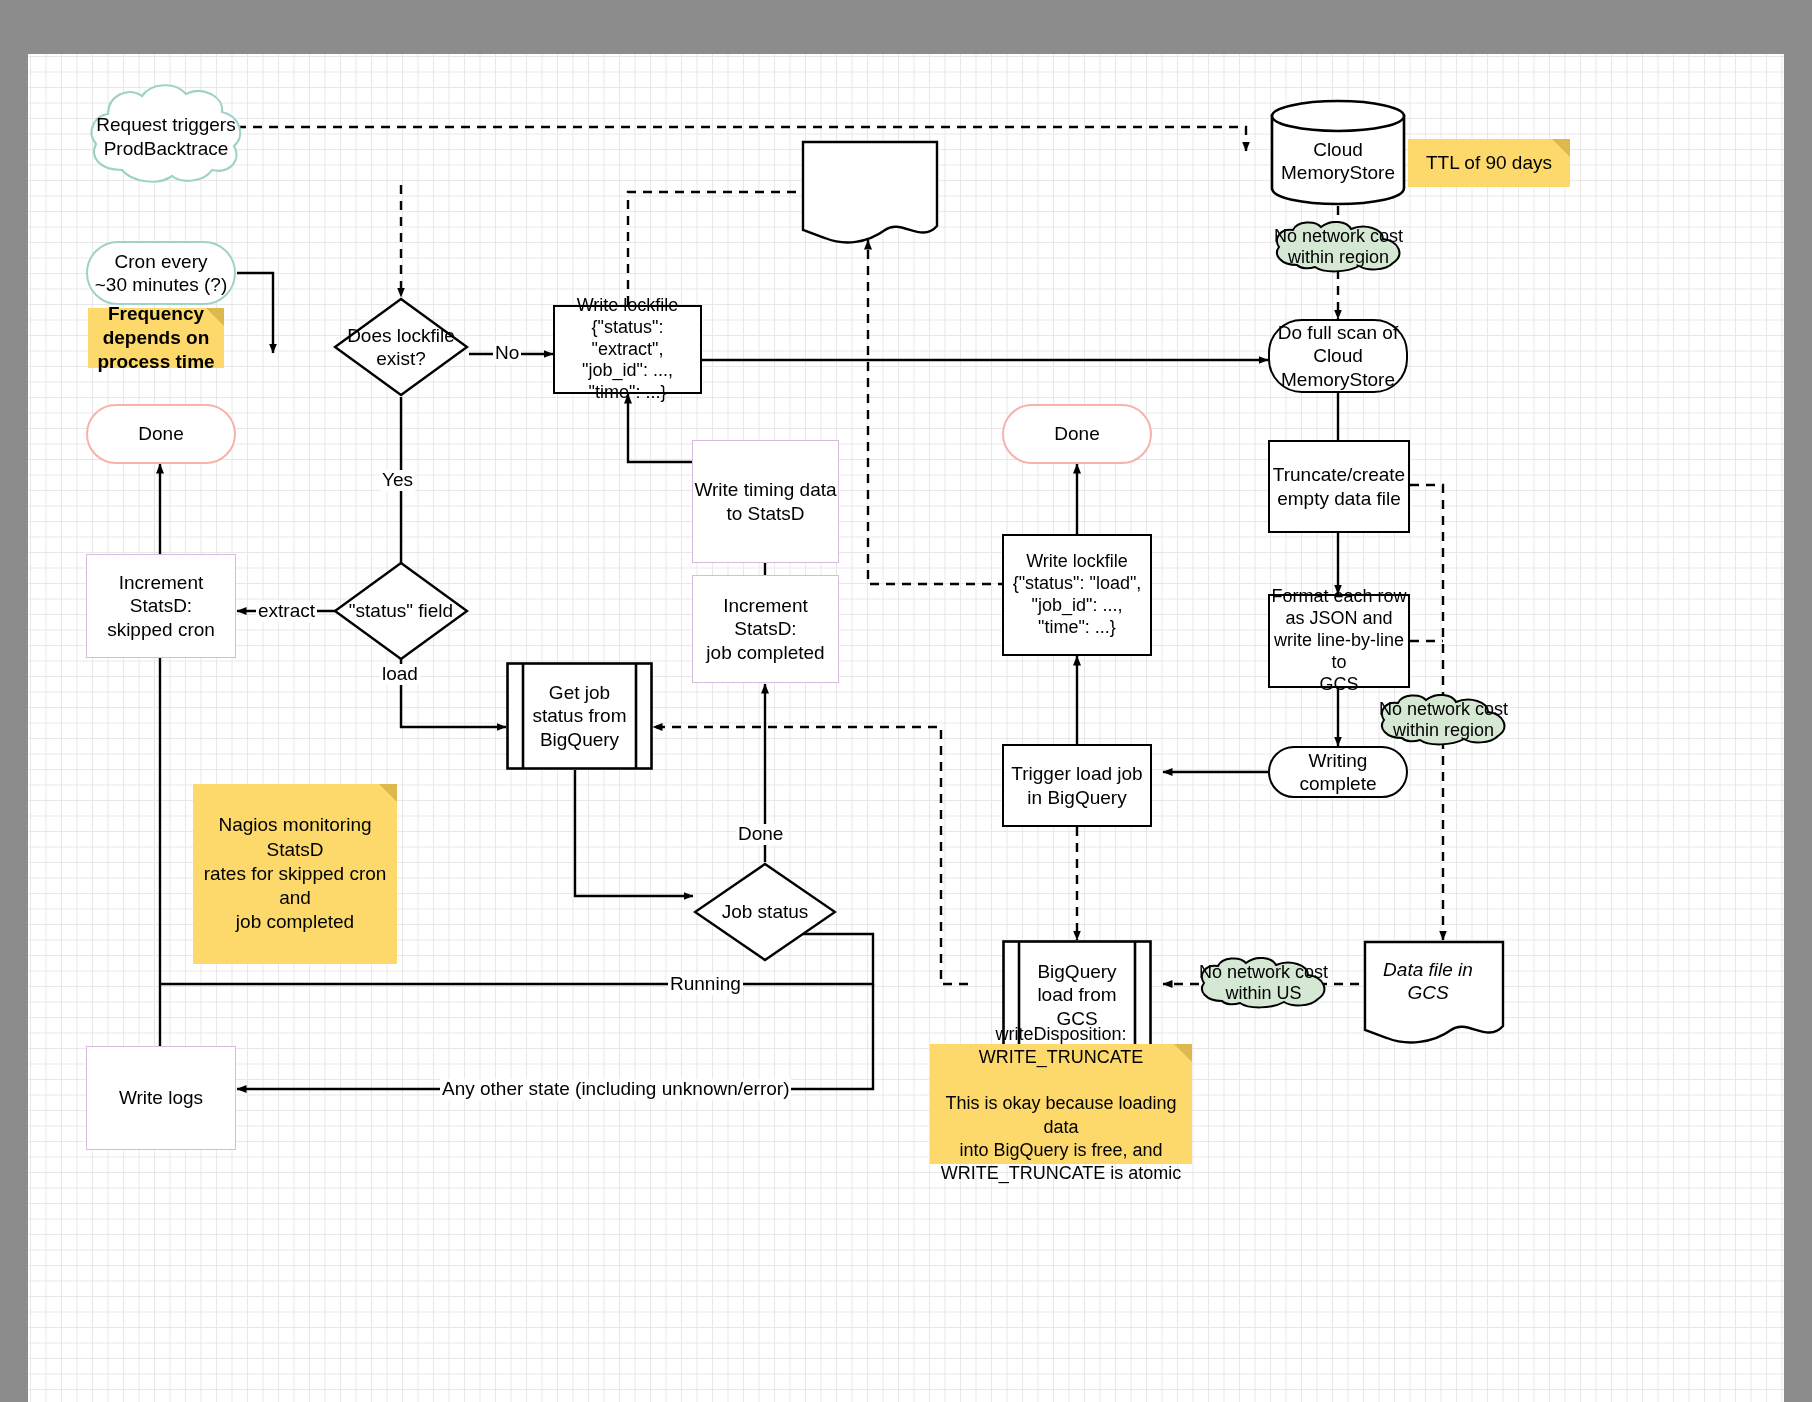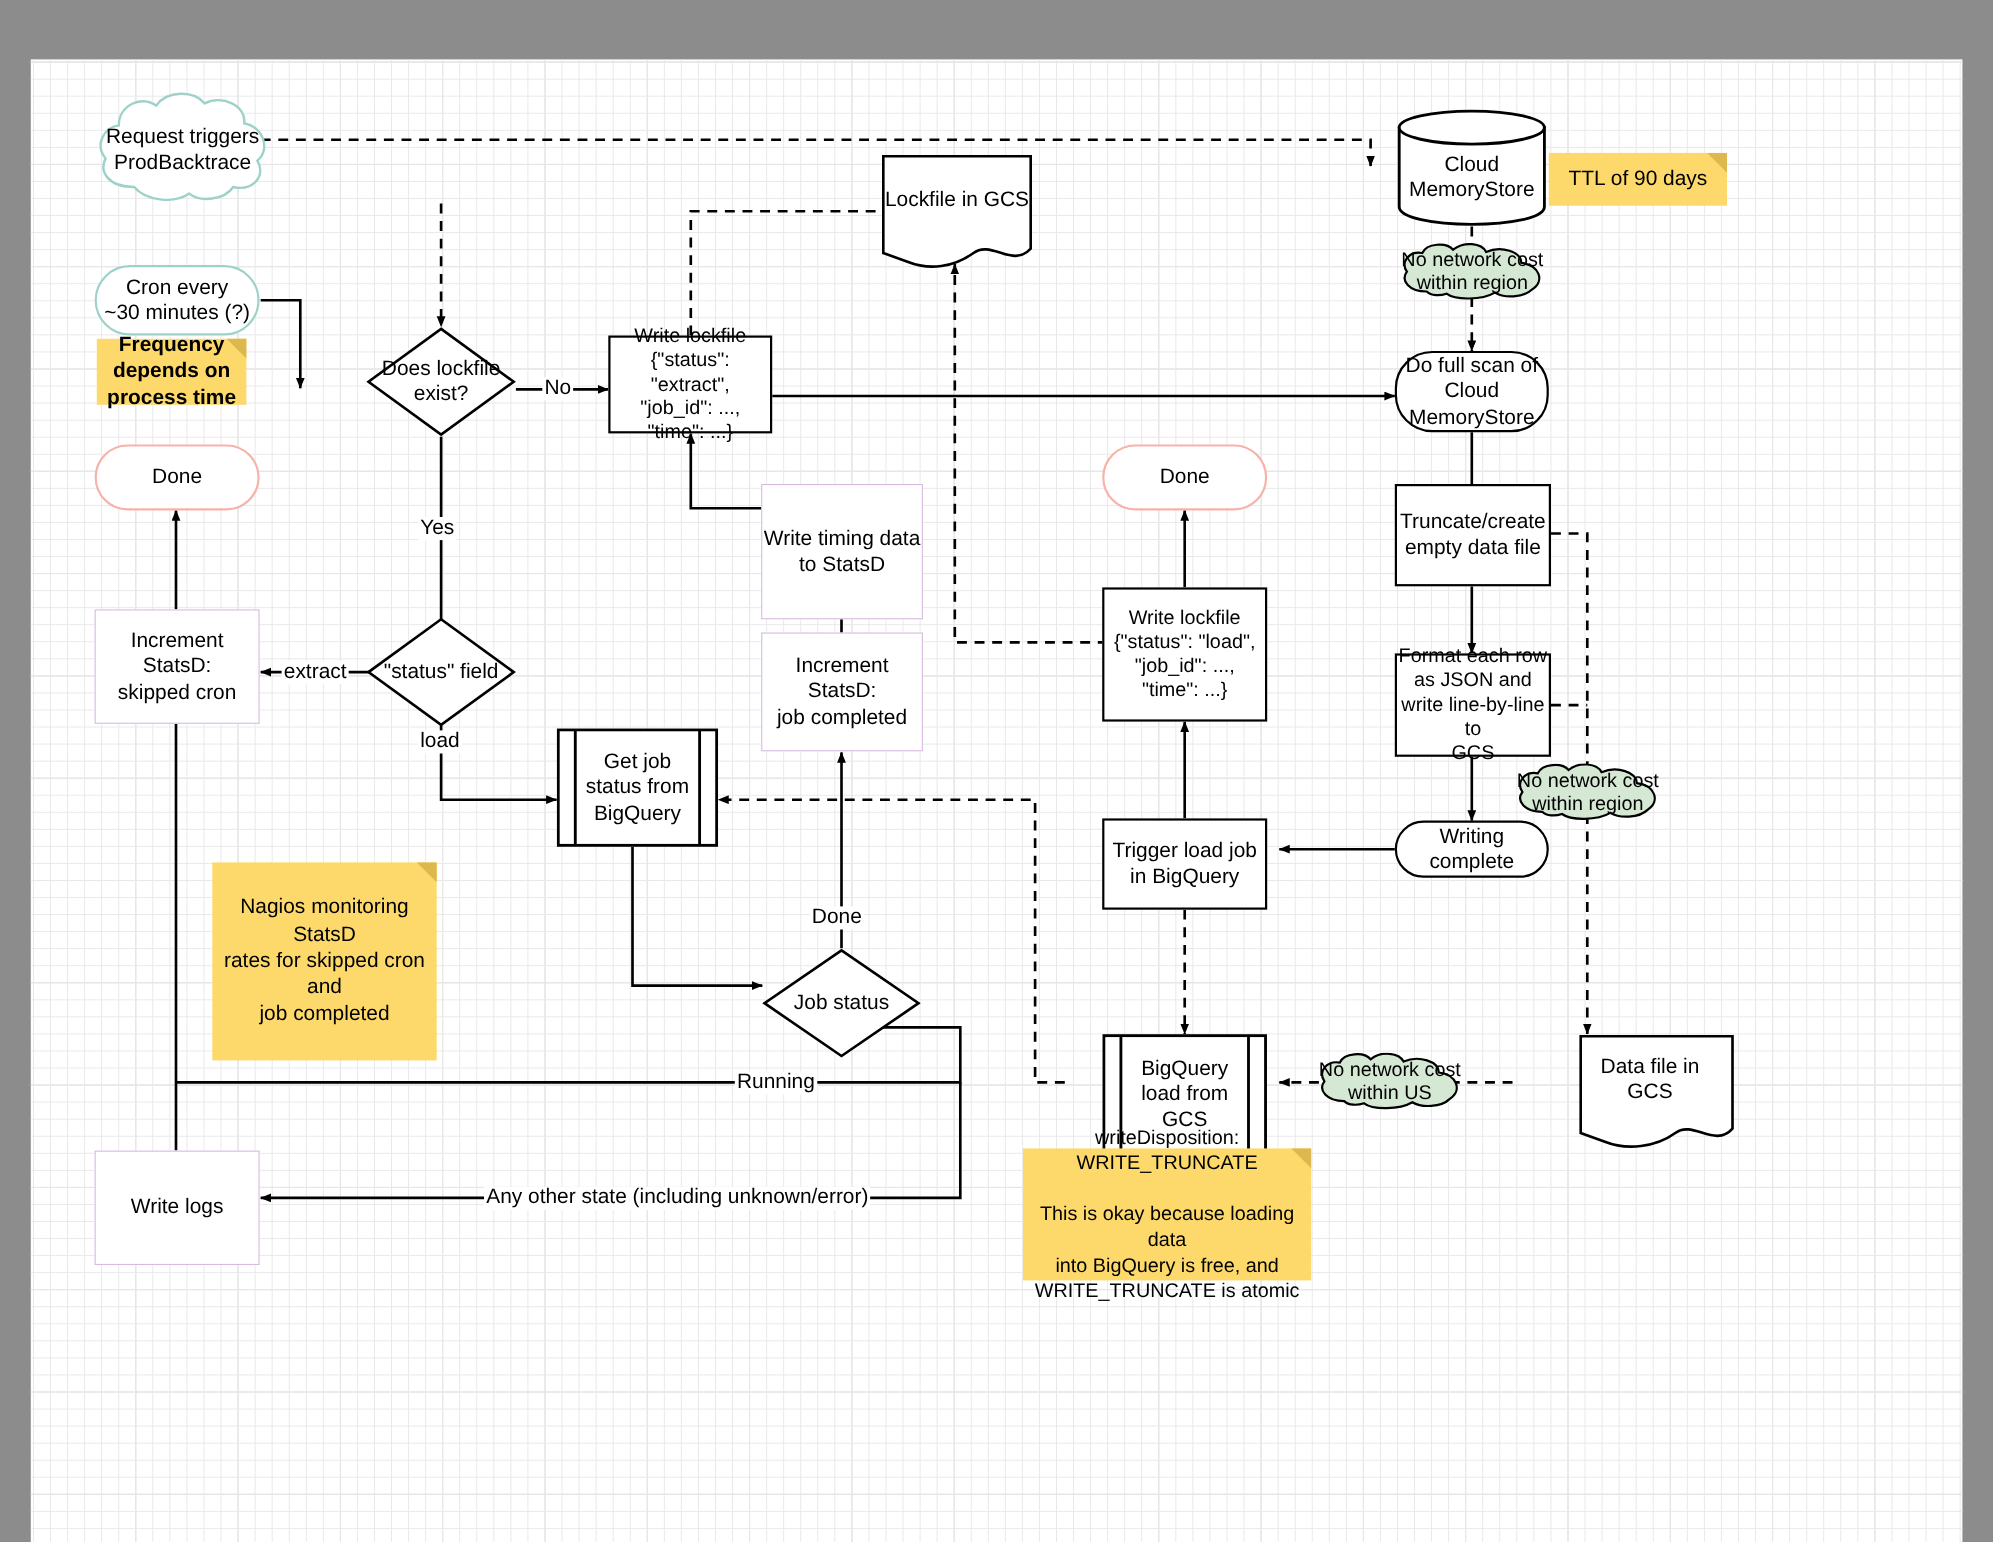--- a/index.html
+++ b/index.html
@@ -271,21 +271,20 @@
       <span>Write lockfile
 {"status": "extract",
 "job_id": ...,
 "time": ...}</span>
     </div>
 
     <div class="shapehost" style="left:773px; top:86px; width:138px; height:106px;">
       <svg width="138" height="106" viewBox="0 0 138 106">
         <path d="M2,2 L136,2 L136,86 C120,104 100,78 84,90 C66,103 44,106 24,98 L2,90 Z" fill="#ffffff" stroke="#000" stroke-width="2.4"></path>
       </svg>
-      <div class="lbl" style="bottom:22px;">Lockfile in GCS</div>
     </div>
 
     <div class="node rect-purple" style="left:664px; top:386px; width:147px; height:123px;">
       <span>Write timing data
 to StatsD</span>
     </div>
 
     <div class="node rect-purple" style="left:664px; top:521px; width:147px; height:108px;">
       <span>Increment StatsD:
 job completed</span>
@@ -375,21 +374,21 @@
       <span>Format each row
 as JSON and
 write line-by-line to
 GCS</span>
     </div>
 
     <div class="node round-black" style="left:1240px; top:692px; width:140px; height:52px;">
       <span>Writing complete</span>
     </div>
 
-    <div class="shapehost" style="left:1407px; top:886px; width:130px; height:106px;">
+    <div class="shapehost" style="left:1335px; top:886px; width:130px; height:106px;font-style:italic;">
       <svg width="142" height="106" viewBox="0 0 142 106">
         <path d="M2,2 L140,2 L140,86 C124,104 104,78 88,90 C70,103 44,106 24,98 L2,90 Z" fill="#ffffff" stroke="#000" stroke-width="2.4"></path>
       </svg>
       <div class="lbl" style="bottom:24px;">Data file in GCS</div>
     </div>
 
     <div class="note" style="left:165px; top:730px; width:204px; height:180px;">
       <div class="fold"></div>
       <span>Nagios monitoring StatsD
 rates for skipped cron and

